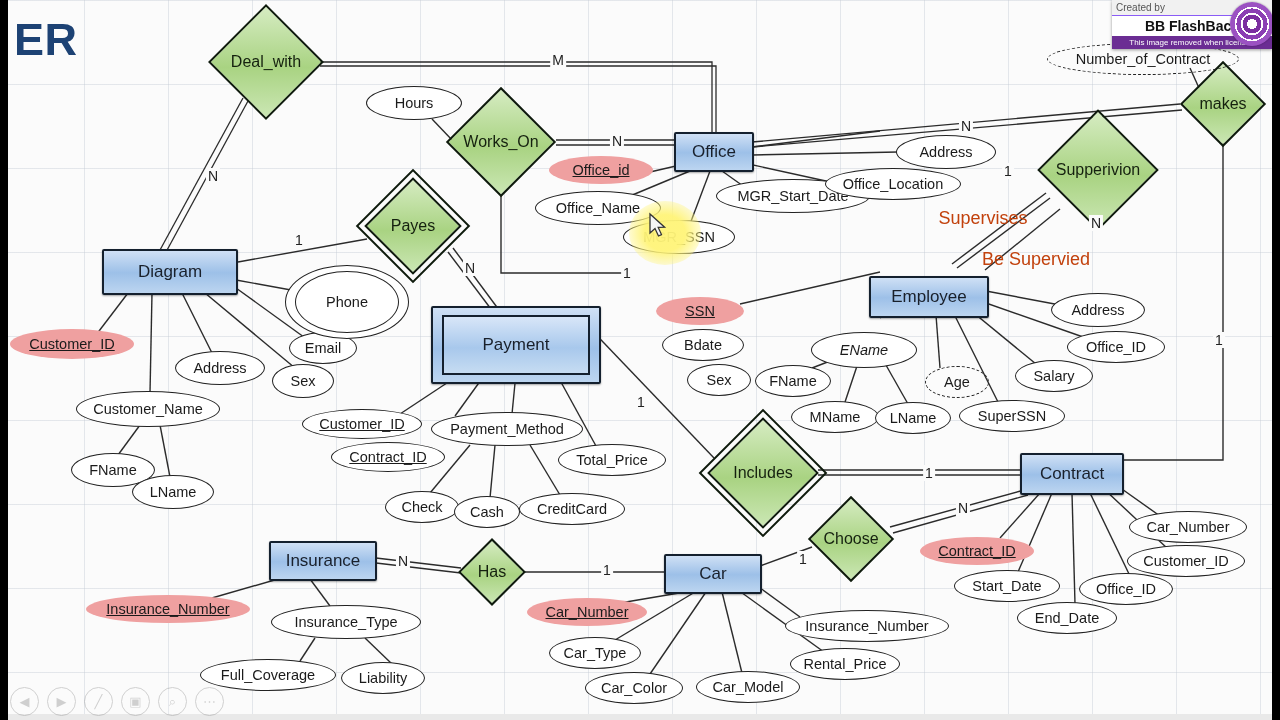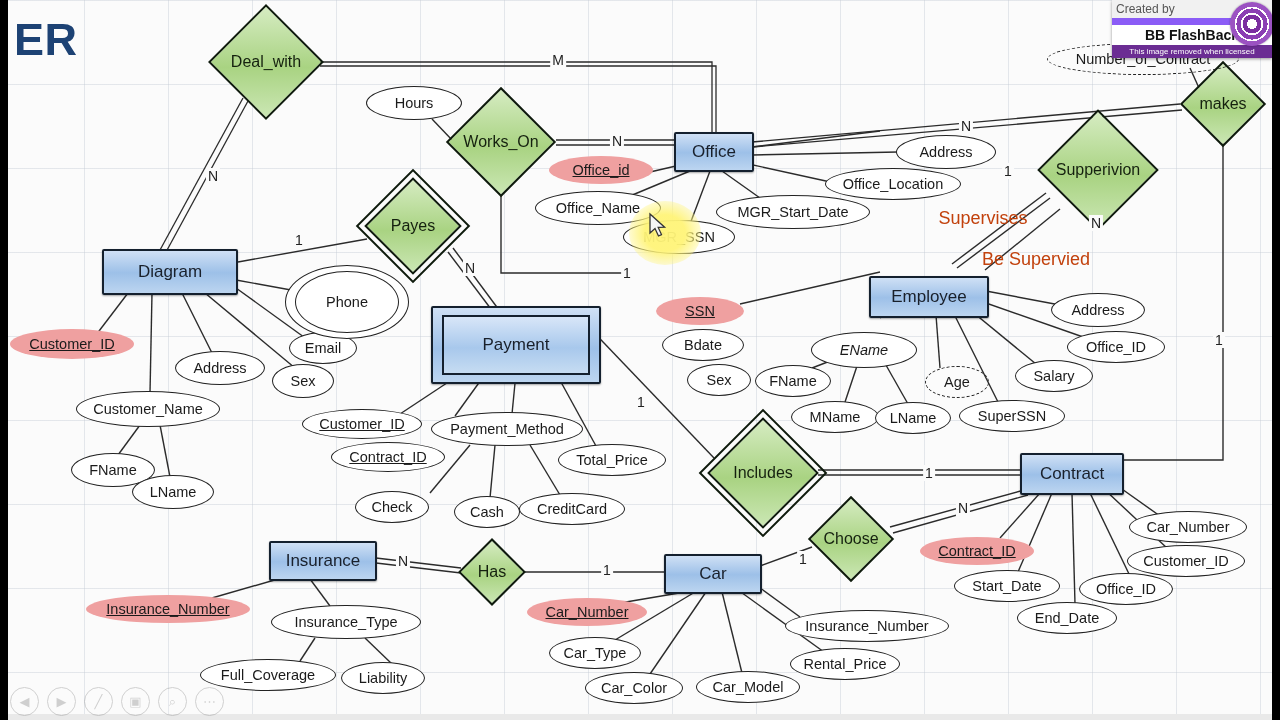--- a/index.html
+++ b/index.html
@@ -60,21 +60,21 @@
 
   
   .hl{position:absolute;transform:translate(-50%,-50%);border-radius:50%;
       background:radial-gradient(ellipse at center, rgba(255,244,120,.95) 40%, rgba(255,244,120,.25) 75%, rgba(255,244,120,0) 100%);
       z-index:2;pointer-events:none;}
   .cursor{position:absolute;z-index:40;}
 
   
   #wm{position:absolute;right:8px;top:0;width:160px;z-index:50;
       font-family:"Liberation Sans",sans-serif;box-shadow:0 1px 3px rgba(0,0,0,.4);}
-  #wm .r1{background:#f1f1f1;color:#555;font-size:12px;padding:2px 4px;border-bottom:7px solid #8b5cf6;}
+  #wm .r1{background:#f1f1f1;color:#555;font-size:10px;padding:2px 4px;border-bottom:1px solid #8b5cf6;}
   #wm .r2{background:#fff;color:#111;font-size:14px;font-weight:bold;padding:2px 4px;text-align:center;}
   #wm .r3{background:#6b2d93;color:#fff;font-size:8px;padding:2px 4px;text-align:center;}
   #wmlogo{position:absolute;right:6px;top:2px;width:44px;height:44px;border-radius:50%;
       background:radial-gradient(circle at 50% 50%, #fff 0 16%, #7b2fa0 16% 30%, #fff 30% 36%, #8b3fb3 36% 50%, #fff 50% 55%, #9b52c2 55% 72%, #fff 72% 77%, #a863cf 77% 100%);
       z-index:51;box-shadow:0 0 2px rgba(0,0,0,.4);}
 
   
   #toolbar{position:absolute;left:10px;bottom:4px;display:flex;gap:8px;z-index:45;opacity:.30;}
   #toolbar .tb{width:27px;height:27px;border-radius:50%;border:1.6px solid #6c6c6c;
       display:flex;align-items:center;justify-content:center;color:#6c6c6c;font-size:13px;background:rgba(255,255,255,.5);}
@@ -276,21 +276,21 @@
       </div>
       <div class="node att key" style="left: 601px; top: 170px; width: 104px; height: 28px;">
         <span>Office_id</span>
       </div>
       <div class="node att" style="left: 598px; top: 208px; width: 124px; height: 32px;">
         <span>Office_Name</span>
       </div>
       <div class="node att" style="left: 679px; top: 237px; width: 110px; height: 32px;">
         <span>MGR_SSN</span>
       </div>
-      <div class="node att" style="left: 793px; top: 212px; width: 152px; height: 32px; align-items: center;">
+      <div class="node att" style="left: 793px; top: 196px; width: 152px; height: 32px; align-items: center;">
         <span>MGR_Start_Date</span>
       </div>
       <div class="node att" style="left: 893px; top: 184px; width: 134px; height: 30px;">
         <span>Office_Location</span>
       </div>
       <div class="node att" style="left: 946px; top: 152px; width: 98px; height: 32px;">
         <span>Address</span>
       </div>
       <div class="node att" style="left: 414px; top: 103px; width: 94px; height: 32px;">
         <span>Hours</span>
@@ -333,21 +333,21 @@
       </div>
       <div class="node att under" style="left: 362px; top: 424px; width: 118px; height: 28px;">
         <span>Customer_ID</span>
       </div>
       <div class="node att under" style="left: 388px; top: 457px; width: 112px; height: 28px;">
         <span>Contract_ID</span>
       </div>
       <div class="node att" style="left: 507px; top: 429px; width: 150px; height: 32px;">
         <span>Payment_Method</span>
       </div>
-      <div class="node att" style="left: 392px; top: 507px; width: 72px; height: 30px;">
+      <div class="node att" style="left: 422px; top: 507px; width: 72px; height: 30px;">
         <span>Check</span>
       </div>
       <div class="node att" style="left: 487px; top: 512px; width: 64px; height: 30px;">
         <span>Cash</span>
       </div>
       <div class="node att" style="left: 572px; top: 509px; width: 104px; height: 30px;">
         <span>CreditCard</span>
       </div>
       <div class="node att" style="left: 612px; top: 460px; width: 106px; height: 30px;">
         <span>Total_Price</span>

